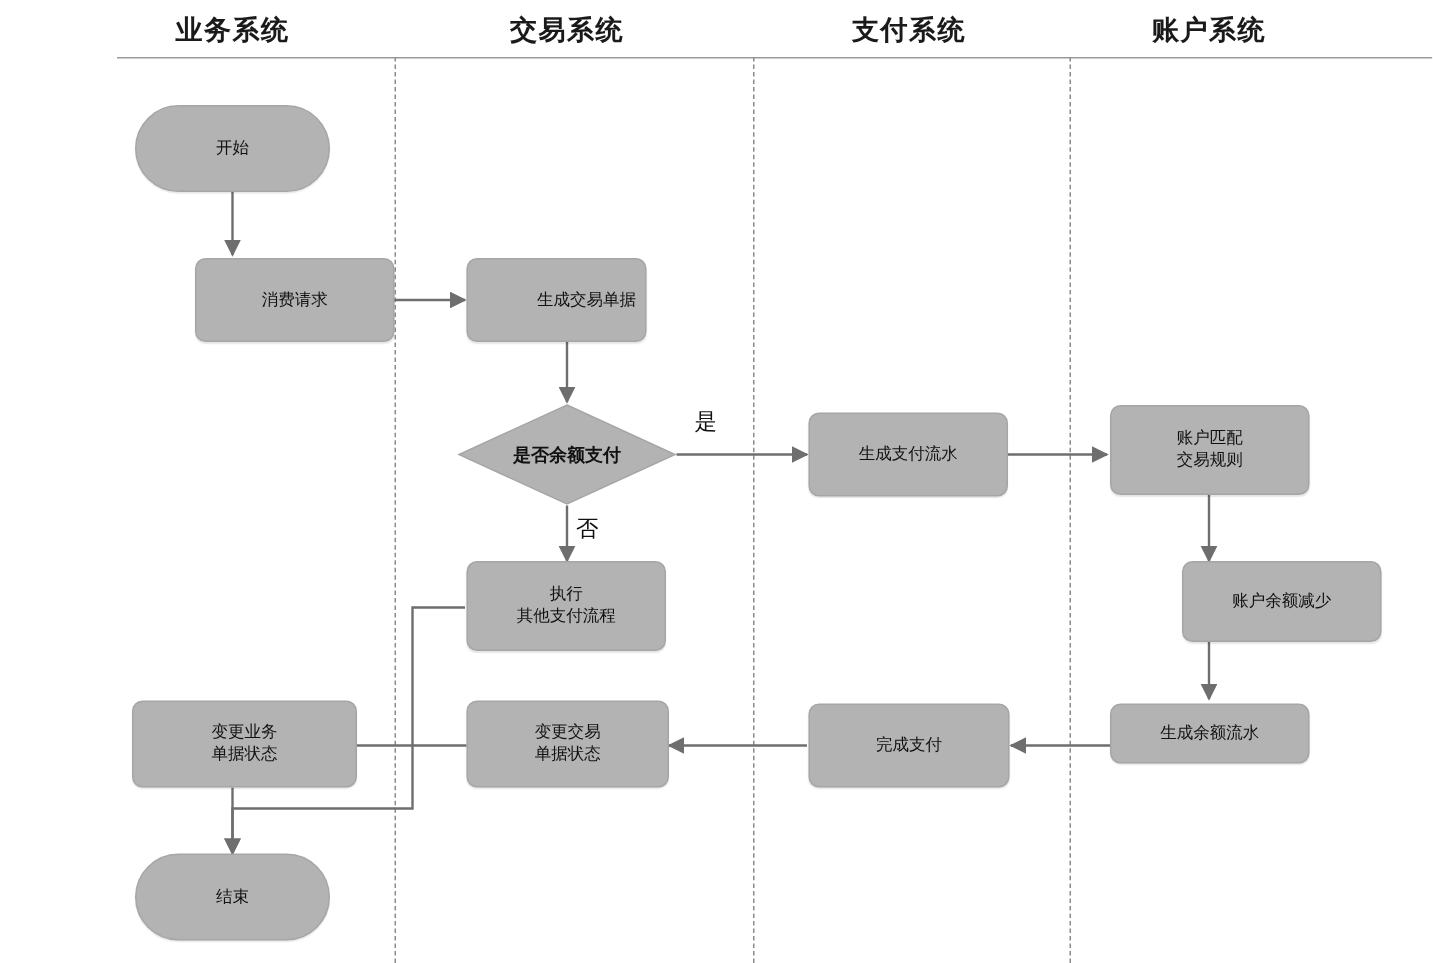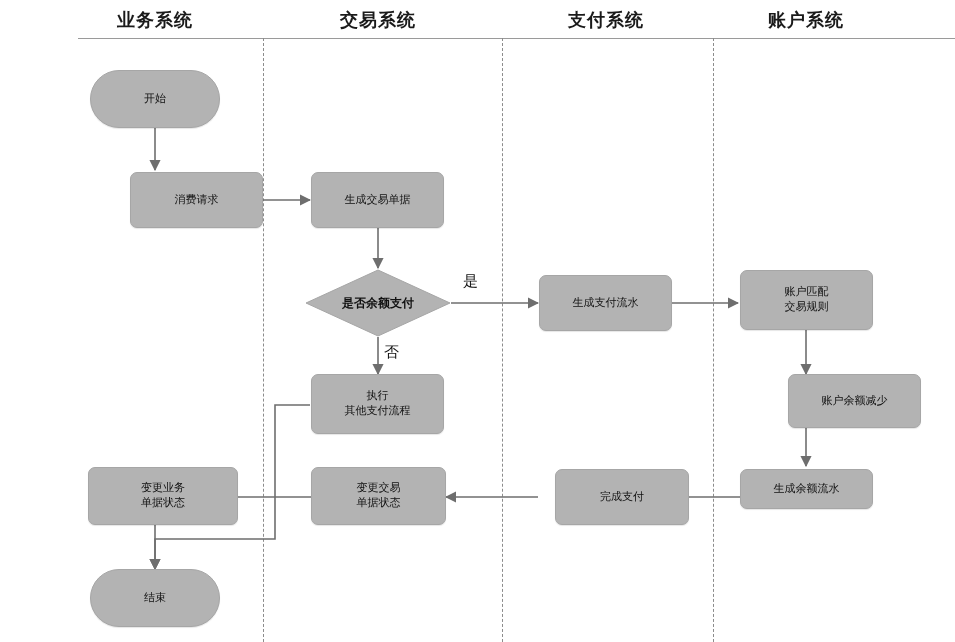--- a/index.html
+++ b/index.html
@@ -159,21 +159,21 @@
 
   <div class="node" style="left:88px; top:467px; width:150px; height:58px;">
     <span class="label">变更业务
 单据状态</span>
   </div>
 
   <div class="node pill" style="left:90px; top:569px; width:130px; height:58px;">
     <span class="label">结束</span>
   </div>
 
-  <div class="node" style="left:311px; top:172px; width:133px; height:56px;">
+  <div class="node" style="left:311px; top:172px; width:120px; height:56px;justify-content:flex-end;">
     <span class="label">生成交易单据</span>
   </div>
 
   <div class="diamond-wrap" style="left:305px; top:269px; width:146px; height:68px;">
     <svg width="146" height="68" viewBox="0 0 146 68">
       <polygon points="73,1 145,34 73,67 1,34" fill="#b3b3b3" stroke="#a6a6a6" stroke-width="1"></polygon>
     </svg>
     <div class="diamond-label">是否余额支付</div>
   </div>
 
@@ -184,21 +184,21 @@
 
   <div class="node" style="left:311px; top:467px; width:135px; height:58px;">
     <span class="label">变更交易
 单据状态</span>
   </div>
 
   <div class="node" style="left:539px; top:275px; width:133px; height:56px;">
     <span class="label">生成支付流水</span>
   </div>
 
-  <div class="node" style="left:539px; top:469px; width:134px; height:56px;margin-left:16px;">
+  <div class="node" style="left:539px; top:469px; width:134px; height:56px;">
     <span class="label">完成支付</span>
   </div>
 
   <div class="node" style="left:740px; top:270px; width:133px; height:60px;">
     <span class="label">账户匹配
 交易规则</span>
   </div>
 
   <div class="node" style="left:740px; top:374px; width:133px; height:54px;margin-left:48px;">
     <span class="label">账户余额减少</span>

